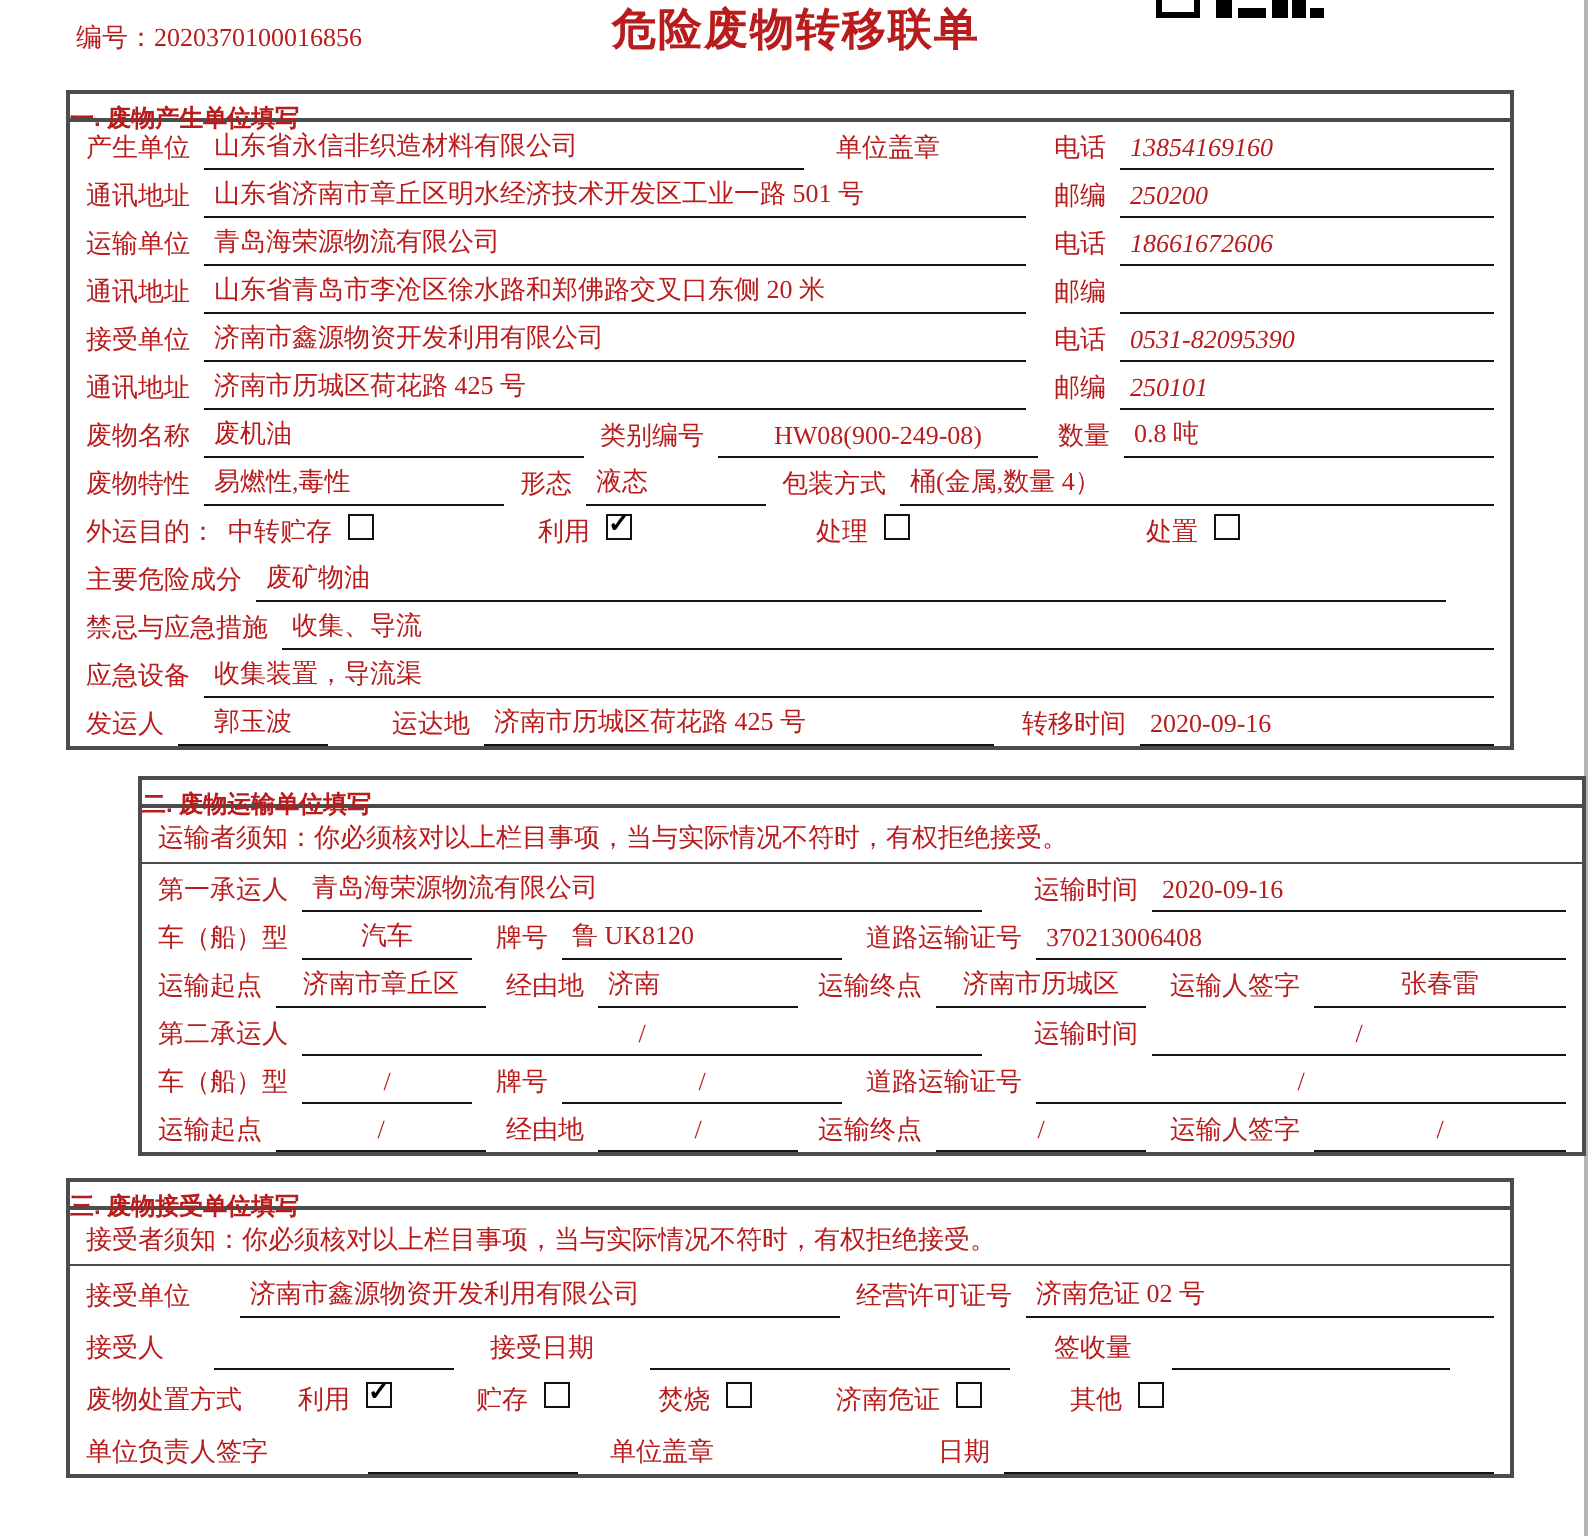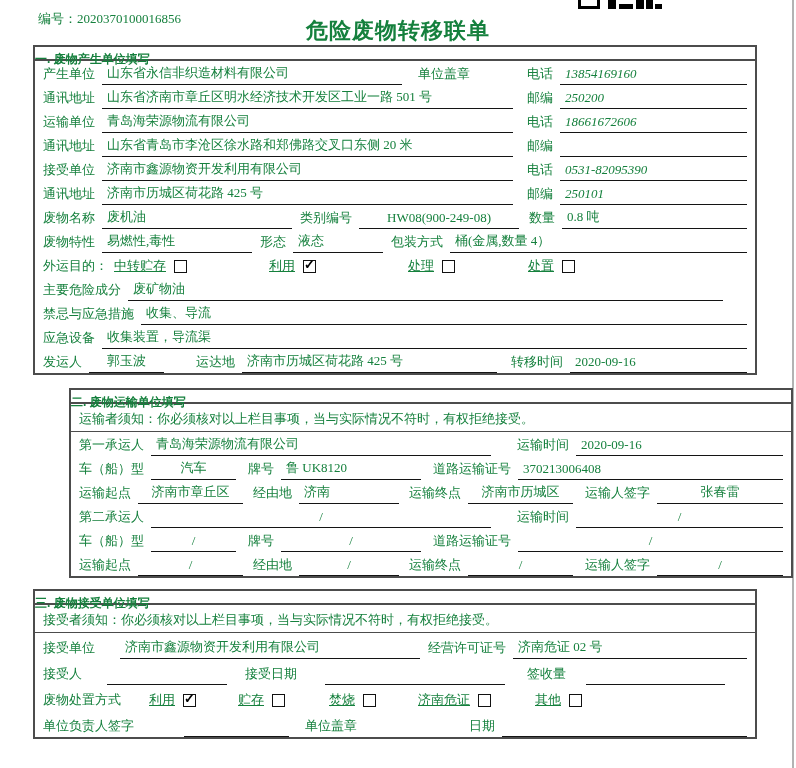--- a/index.html
+++ b/index.html
@@ -1,21 +1,21 @@
 <!DOCTYPE html>
 <html><head>
 <meta charset="utf-8">
 <style>
   html,body{margin:0;padding:0;background:#fff;}
   .page{position:relative;width:796px;height:768px;background:#ffffff;overflow:hidden;
-        font-family:"Liberation Serif","DejaVu Serif",serif;font-size:13px;color:#15803d;}
+        font-family:"Liberation Serif","DejaVu Serif",serif;font-size:13px;color:#b91c1c;}
   .edge-line{position:absolute;top:0;right:2px;width:2px;height:768px;background:#b3b3b3;}
   
   .serial{position:absolute;left:38px;top:10px;white-space:nowrap;}
-  .form-title{position:absolute;left:0;width:796px;top:16px;text-align:center;font-size:22px;font-weight:bold;
+  .form-title{position:absolute;left:0;width:796px;top:0;text-align:center;font-size:22px;font-weight:bold;
               font-family:Liberation Serif, serif;letter-spacing:1px;}
   .qr{position:absolute;left:578px;top:0;width:84px;height:9px;}
   .qr div{position:absolute;background:#000;}
   .qr .q1{left:0;top:0;width:22px;height:9px;background:transparent;border:3px solid #000;border-top:none;box-sizing:border-box;}
   .qr .q2{left:30px;top:0;width:8px;height:9px;}
   .qr .q3{left:41px;top:4px;width:14px;height:5px;}
   .qr .q4{left:58px;top:0;width:8px;height:9px;}
   .qr .q5{left:68px;top:0;width:7px;height:9px;}
   .qr .q6{left:77px;top:4px;width:7px;height:5px;}
   
@@ -27,21 +27,21 @@
   .row{display:flex;align-items:flex-end;height:24px;padding:0 8px;box-sizing:border-box;}
   #box3 .row{height:26px;}
   .lbl{white-space:nowrap;padding-bottom:2px;}
   .val{border-bottom:1px solid #141414;padding:0 5px 2px;margin-left:7px;white-space:nowrap;overflow:hidden;
        box-sizing:border-box;min-height:17px;}
   .grow{flex:1 1 auto;}
   .mr{margin-right:14px;}
   .ctr{text-align:center;}
   .rgrp{display:flex;align-items:flex-end;margin-left:auto;width:220px;flex:0 0 220px;}
   .rgrp .val{flex:1 1 auto;font-style:italic;}
-  .opt{display:flex;align-items:center;padding-bottom:2px;text-decoration:underline;}
+  .opt{display:flex;padding-bottom:2px;}
   .opt .lbl{padding-bottom:0;}
   .cb{display:inline-block;width:11px;height:11px;border:1.5px solid #111;margin-left:8px;position:relative;flex:0 0 auto;}
   .cb.checked::after{content:"\2713";position:absolute;left:0;top:-4px;font-size:13px;font-weight:bold;color:#000;}
   .print-line{position:absolute;left:38px;top:749px;white-space:nowrap;}
 </style>
 </head>
 <body>
 
 <div class="page">
   <div class="edge-line"></div>
@@ -140,21 +140,21 @@
           <span class="cb"></span>
         </span>
       <span class="opt" style="margin-left:82px">
           <span class="lbl">利用</span>
           <span class="cb checked"></span>
         </span>
       <span class="opt" style="margin-left:92px">
           <span class="lbl">处理</span>
           <span class="cb"></span>
         </span>
-      <span class="opt" style="margin-left:73px">
+      <span class="opt" style="margin-left:118px">
           <span class="lbl">处置</span>
           <span class="cb"></span>
         </span>
     </div>
 
     <div class="row">
       <span class="lbl">主要危险成分</span>
       <span class="val grow" style="margin-right:24px">废矿物油</span>
     </div>
 

